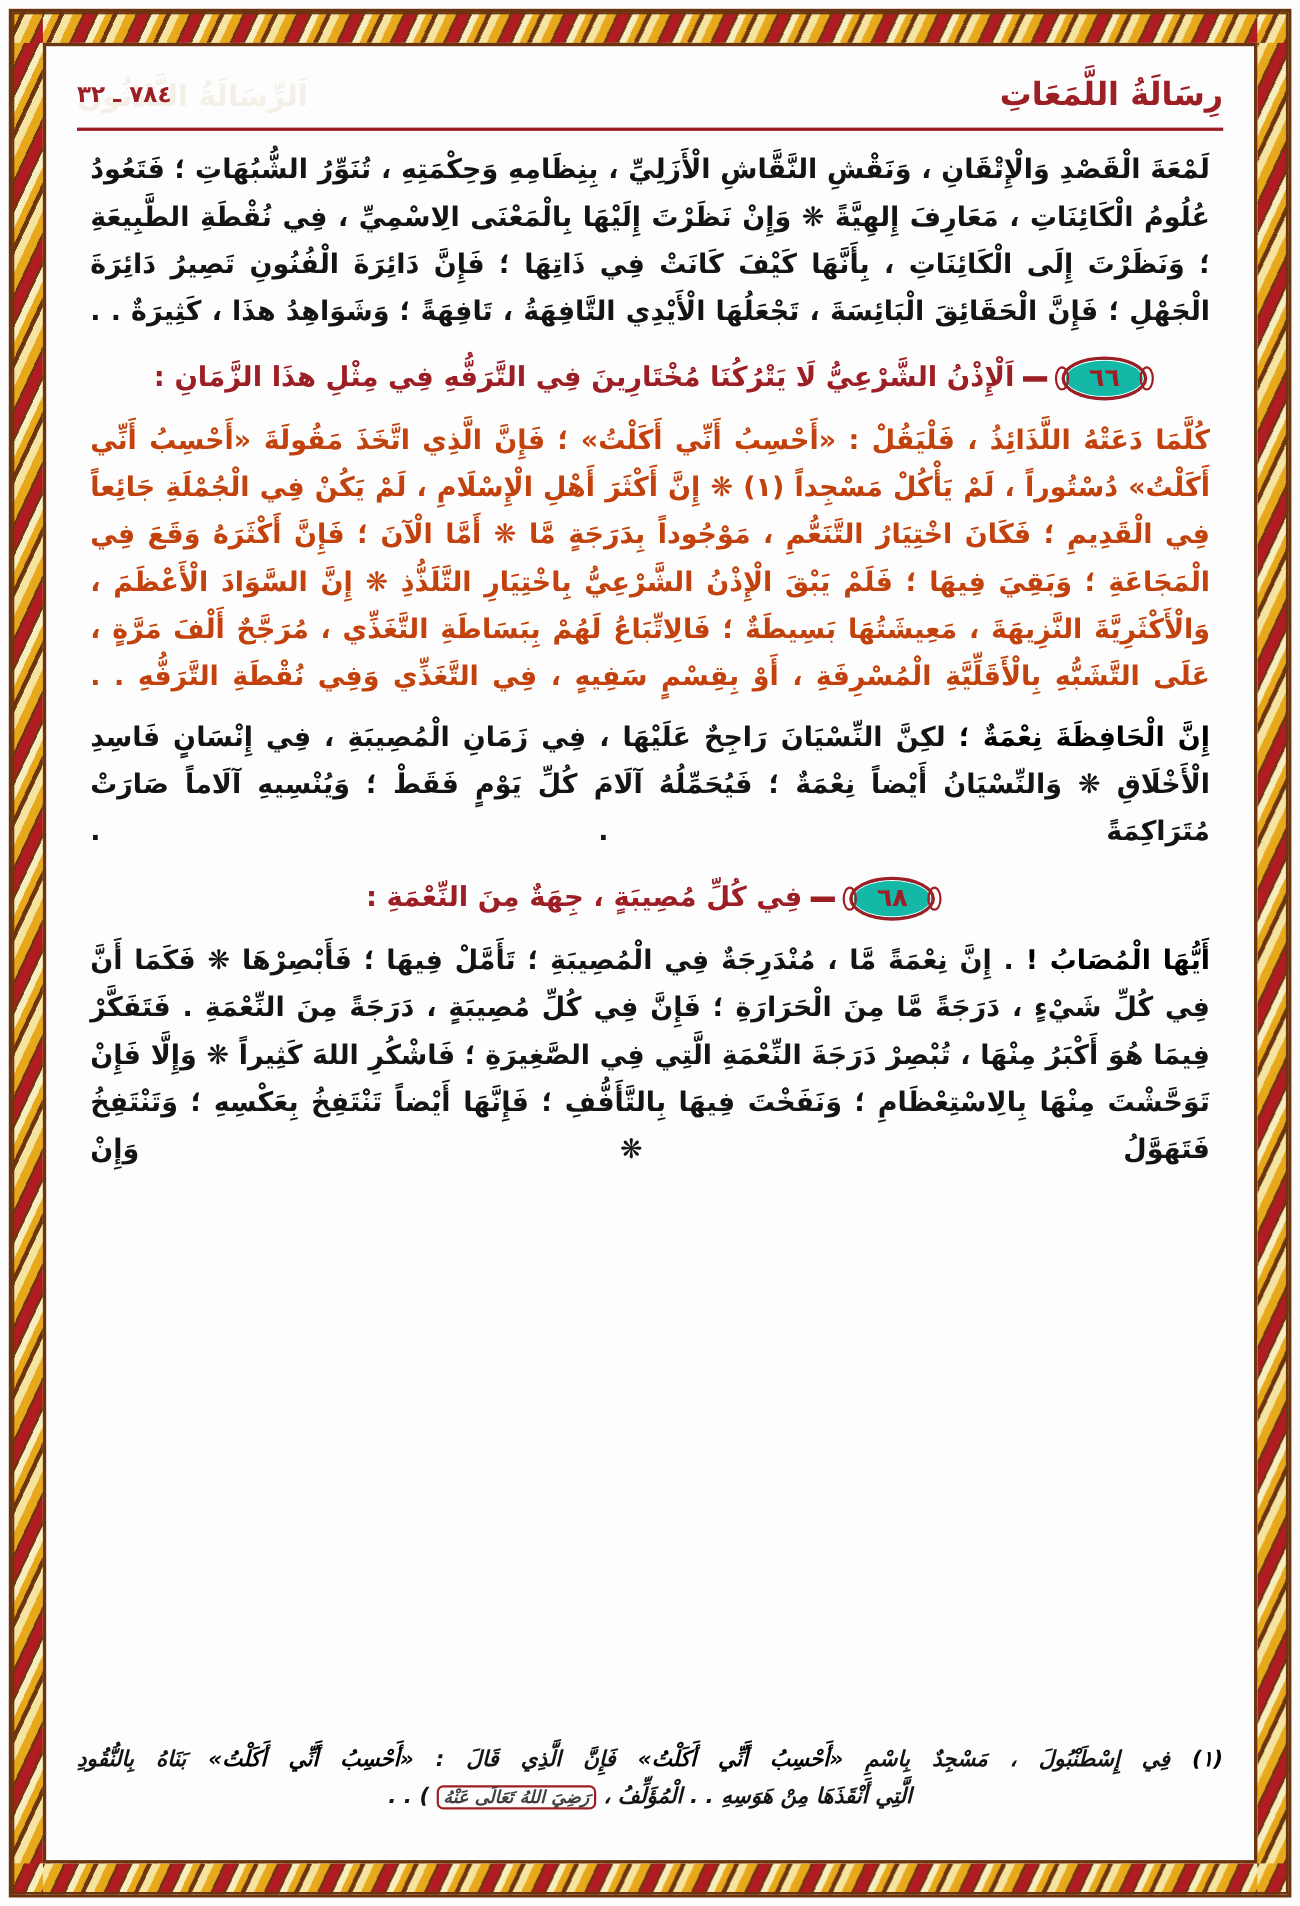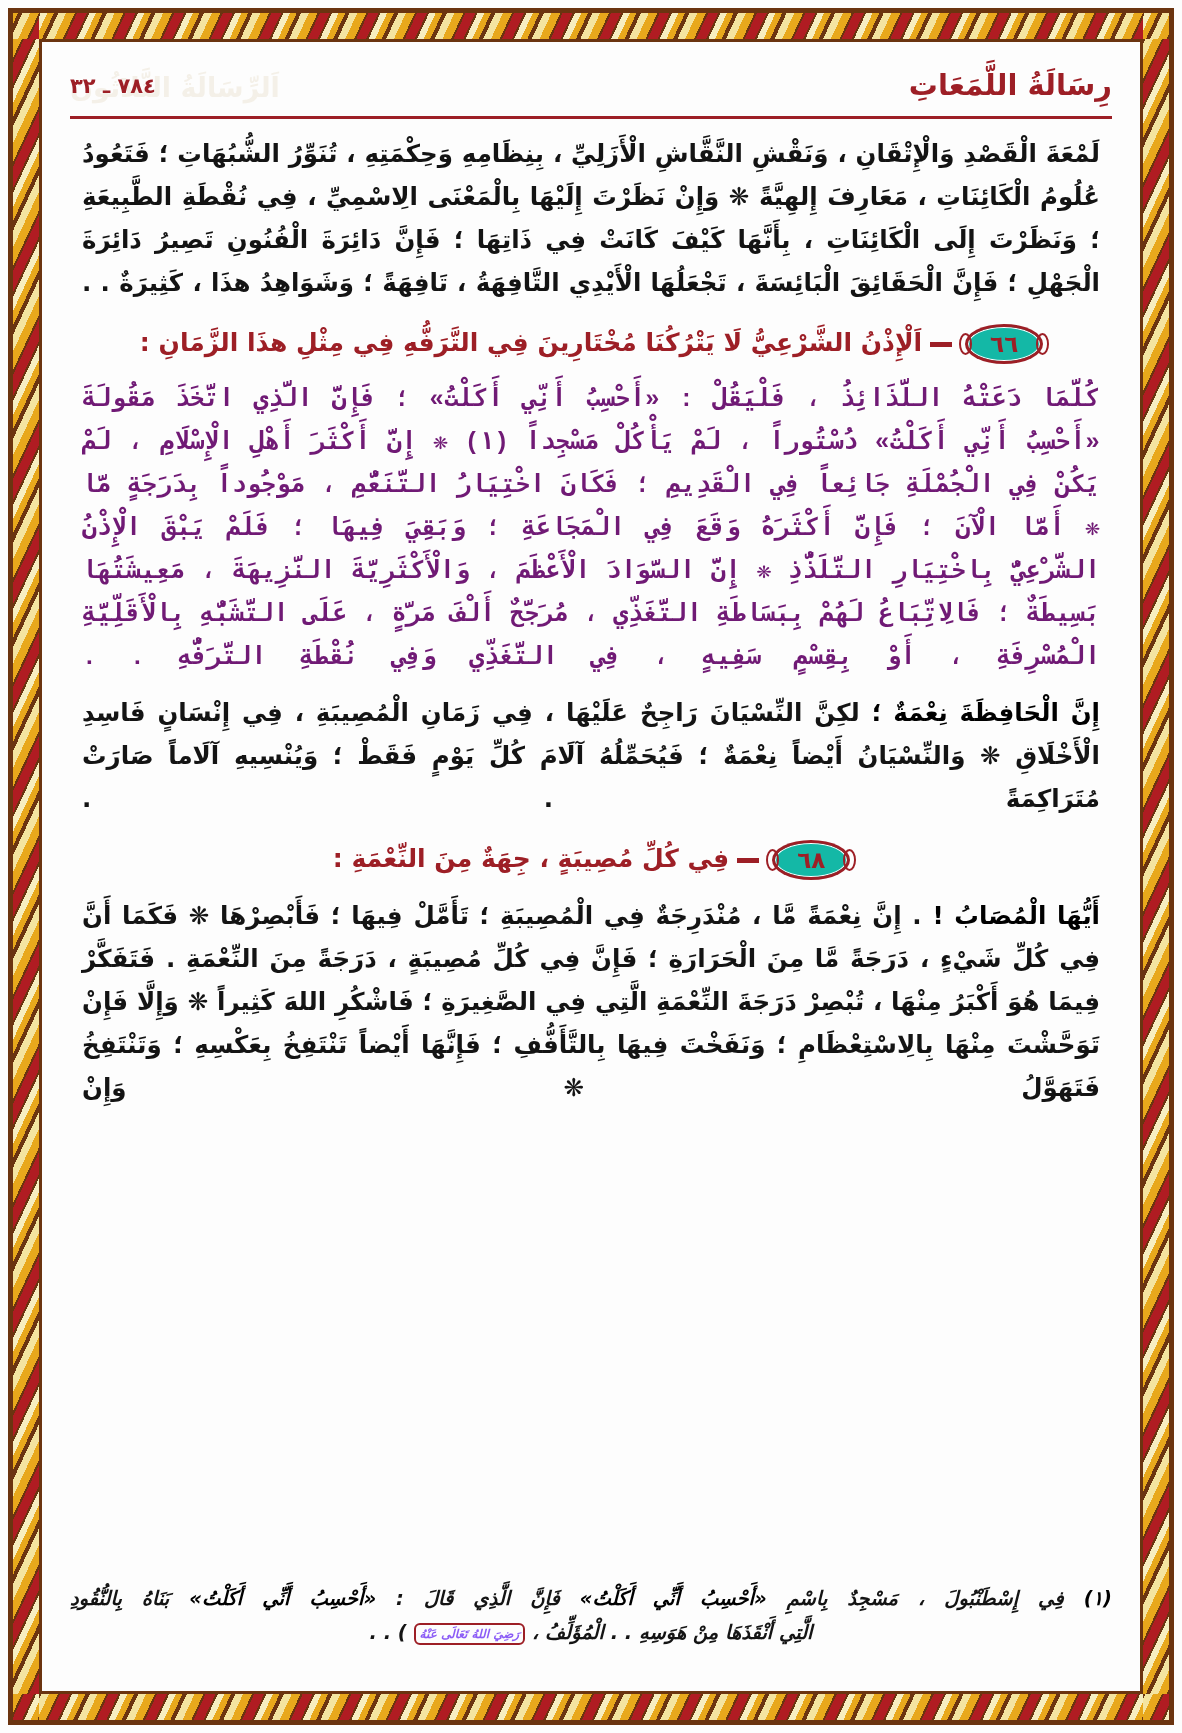--- a/index.html
+++ b/index.html
@@ -126,22 +126,21 @@
     direction:rtl;
     text-align:justify;
     text-align-last:justify;
     font-size:24.5px;
     line-height:43px;
     color:#141414;
     font-weight:600;
     margin:12px;
   }
   .para.red{
-    color:#701a75;
-    font-family:Liberation Mono, monospace;
+    color:#c2410c;
   }
 
   
   .heading{
     direction:rtl;
     text-align:center;
     color:#9d1f26;
     font-size:25px;
     font-weight:bold;
     line-height:46px;
@@ -205,22 +204,22 @@
     line-height:34px;
     color:#141414;
     font-weight:600;
     font-style:italic;
   }
   .footnote .last{ text-align-last:center; display:block; }
   .fn-seal{
     display:inline-block;
     border:2px solid #9d1f26;
     border-radius:6px;
-    color:#8b5cf6;
-    font-size:12px;
+    color:#404040;
+    font-size:16px;
     line-height:12px;
     padding:3px 4px;
     vertical-align:middle;
     text-align:left;
     white-space:nowrap;
   }
 </style>
 </head>
 <body>
 

